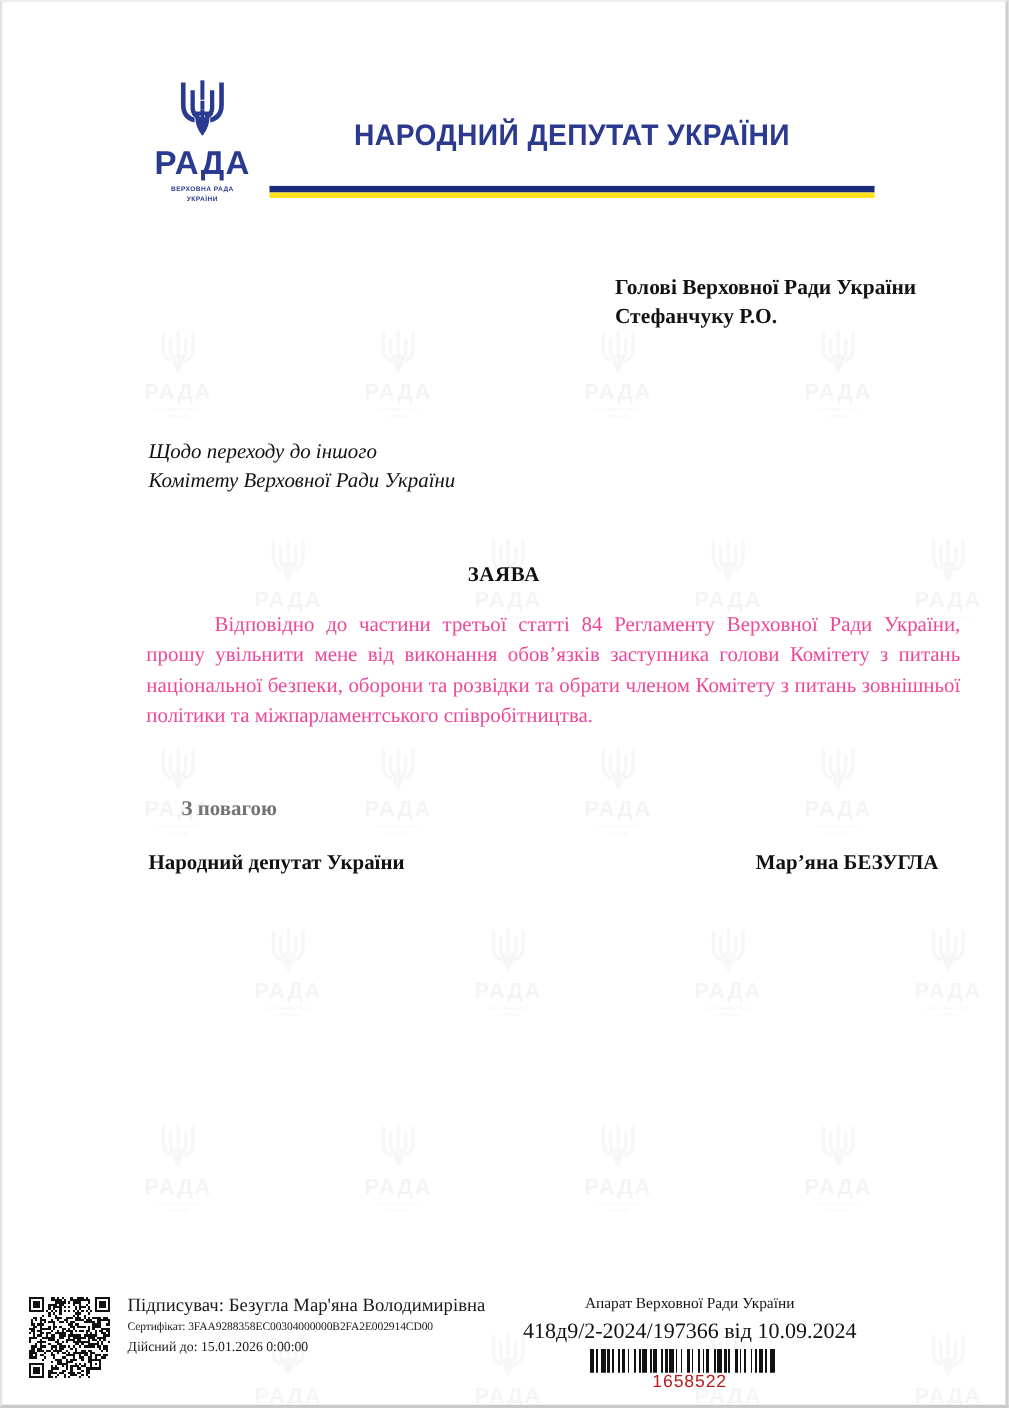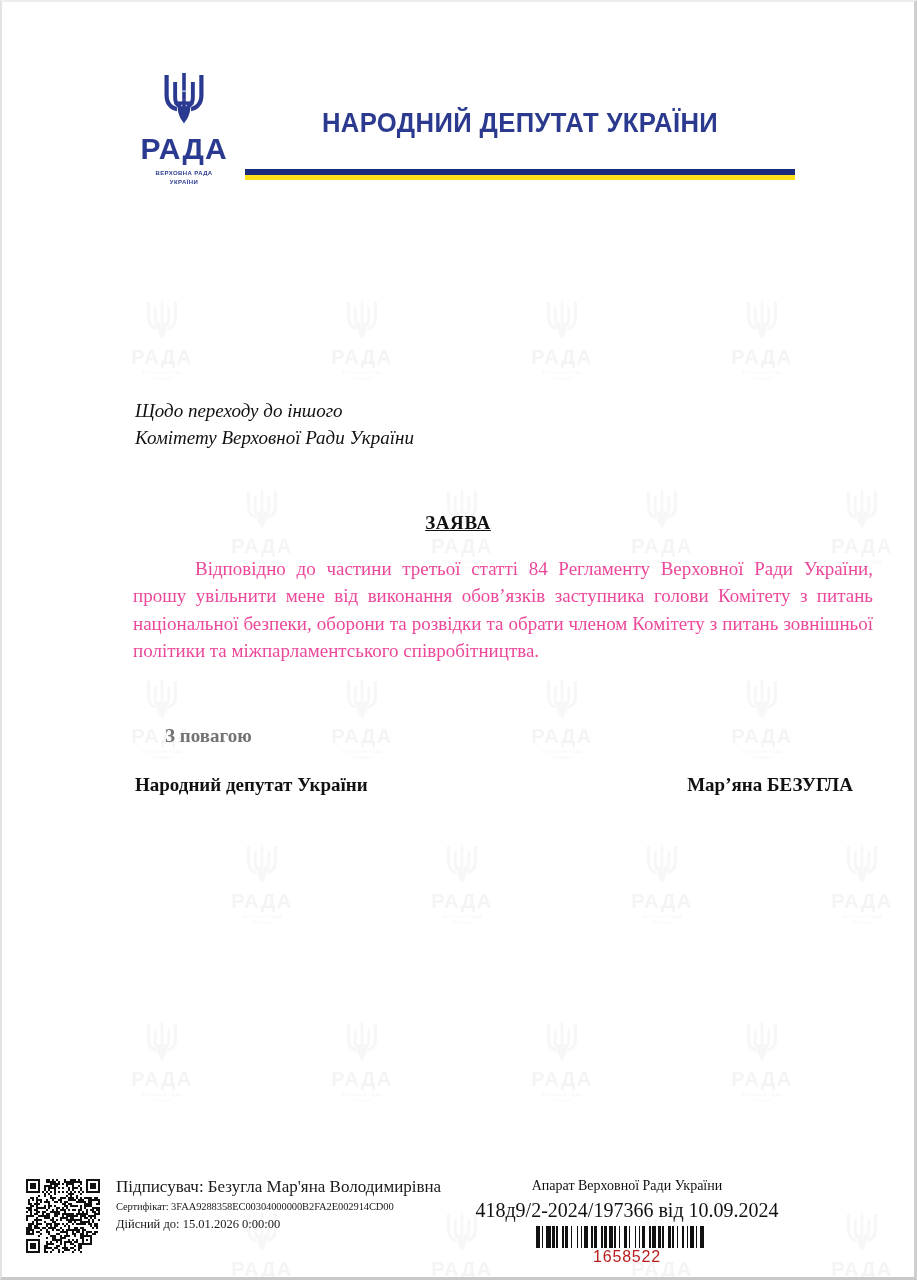--- a/index.html
+++ b/index.html
@@ -173,21 +173,20 @@
   .doc-heading {
     position: absolute;
     left: 0;
     top: 510px;
     width: 100%;
     text-align: center;
     font-size: 19px;
     font-weight: 700;
     letter-spacing: 0.6px;
     color: #111;
-    text-decoration: underline;
   }
 
   
   .body-text {
     position: absolute;
     left: 131px;
     top: 553px;
     width: 740px;
     font-size: 19px;
     line-height: 1.44;
@@ -685,20 +684,24 @@
 
       <div class="org-title">НАРОДНИЙ ДЕПУТАТ УКРАЇНИ</div>
 
       <div class="rule">
         <div class="bar-blue"></div>
         <div class="bar-yellow"></div>
       </div>
 
     </div>
 
+    <div class="addressee">
+      <div>Голові Верховної Ради України</div>
+      <div>Стефанчуку Р.О.</div>
+    </div>
 
     <div class="subject">
       <div>Щодо переходу до іншого</div>
       <div>Комітету Верховної Ради України</div>
     </div>
 
     <div class="doc-heading">ЗАЯВА</div>
 
     <div class="body-text">
       <p>Відповідно до частини третьої статті 84 Регламенту Верховної Ради України, прошу увільнити мене від виконання обов’язків заступника голови Комітету з питань національної безпеки, оборони та розвідки та обрати членом Комітету з питань зовнішньої політики та міжпарламентського співробітництва.</p>

